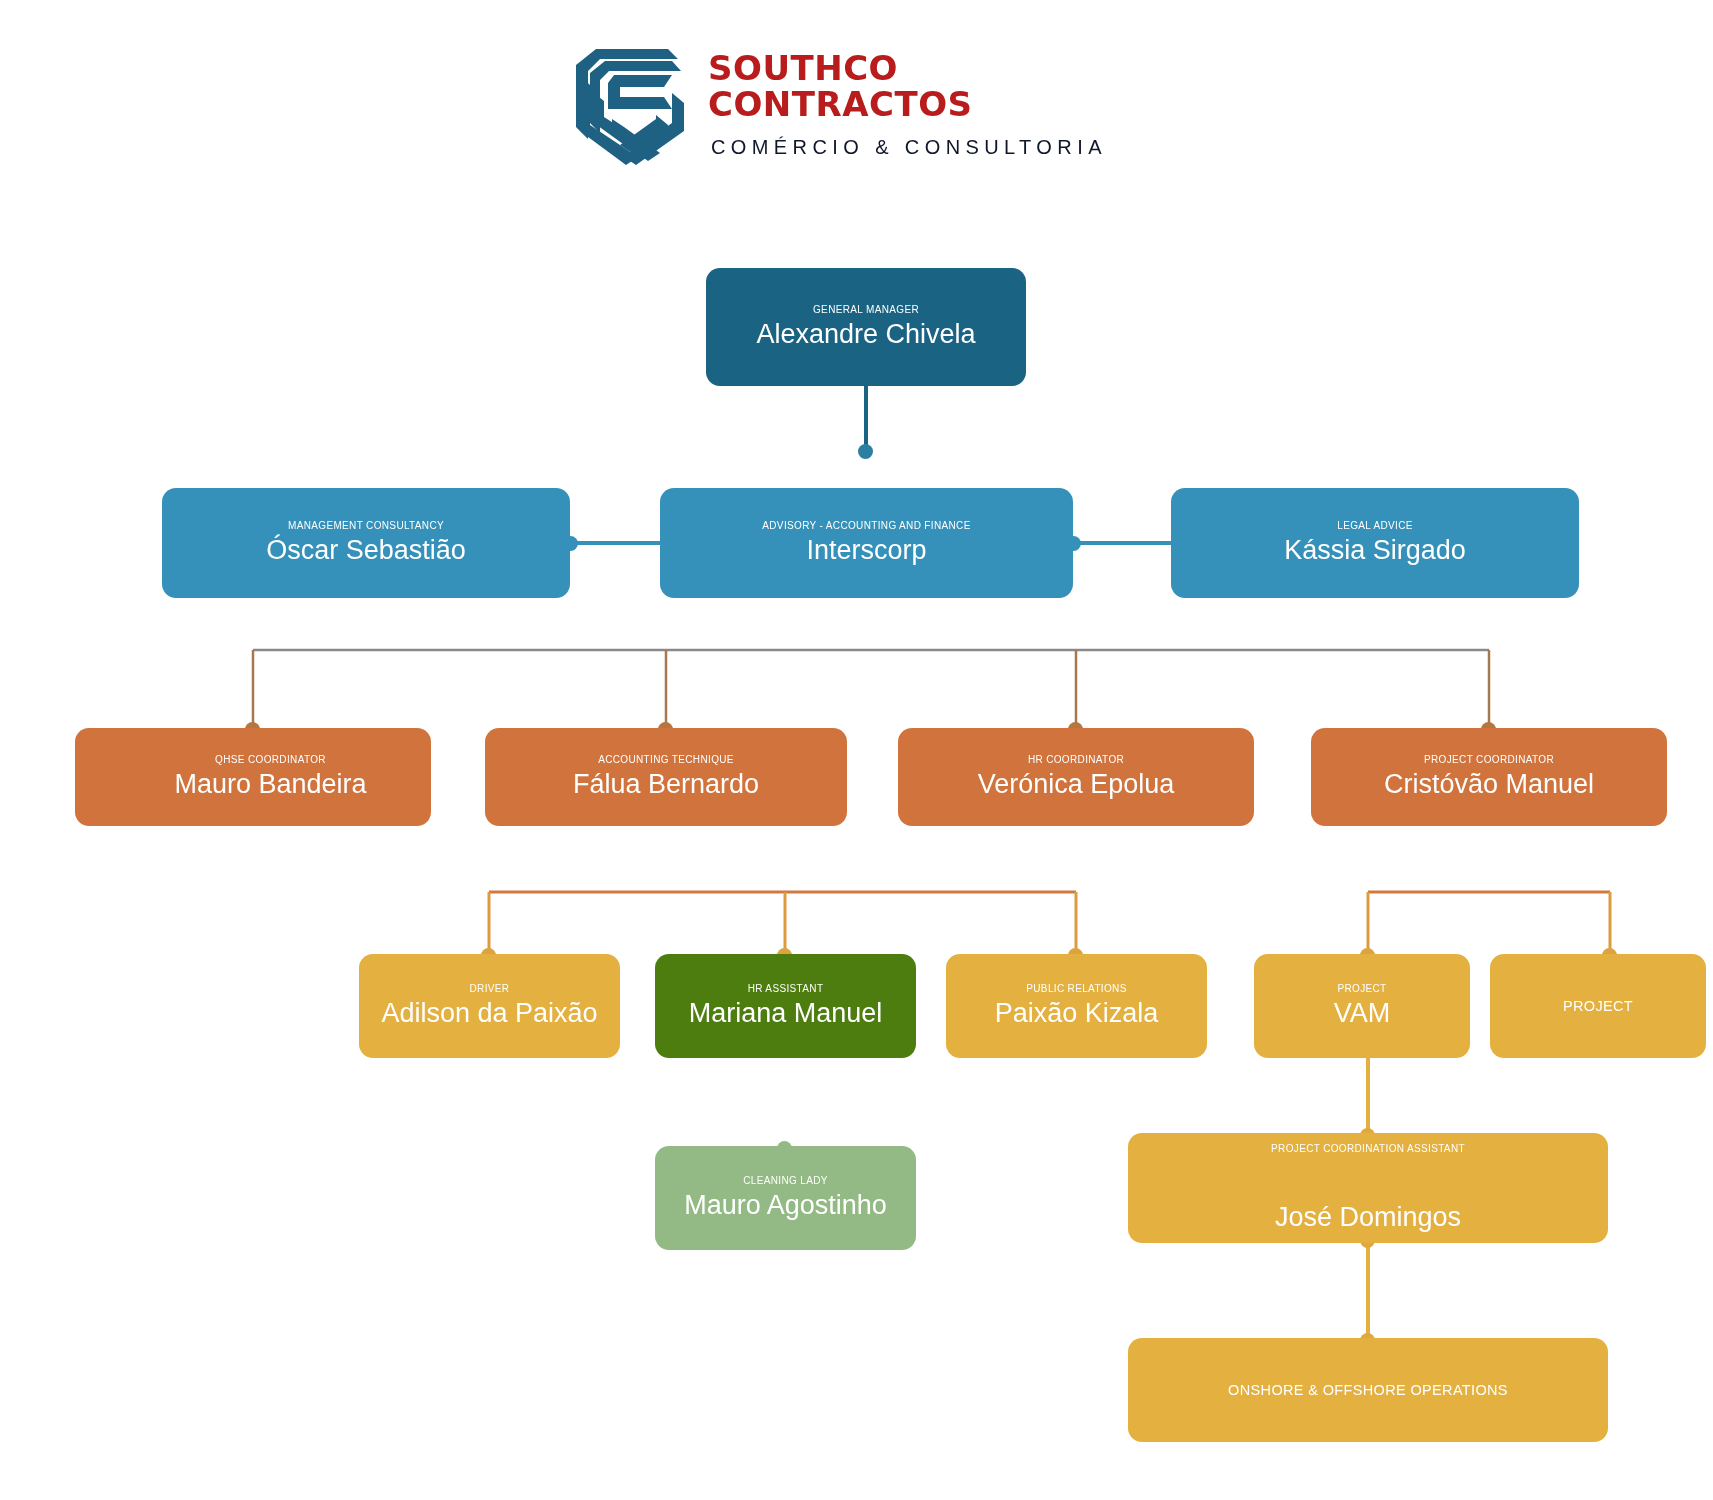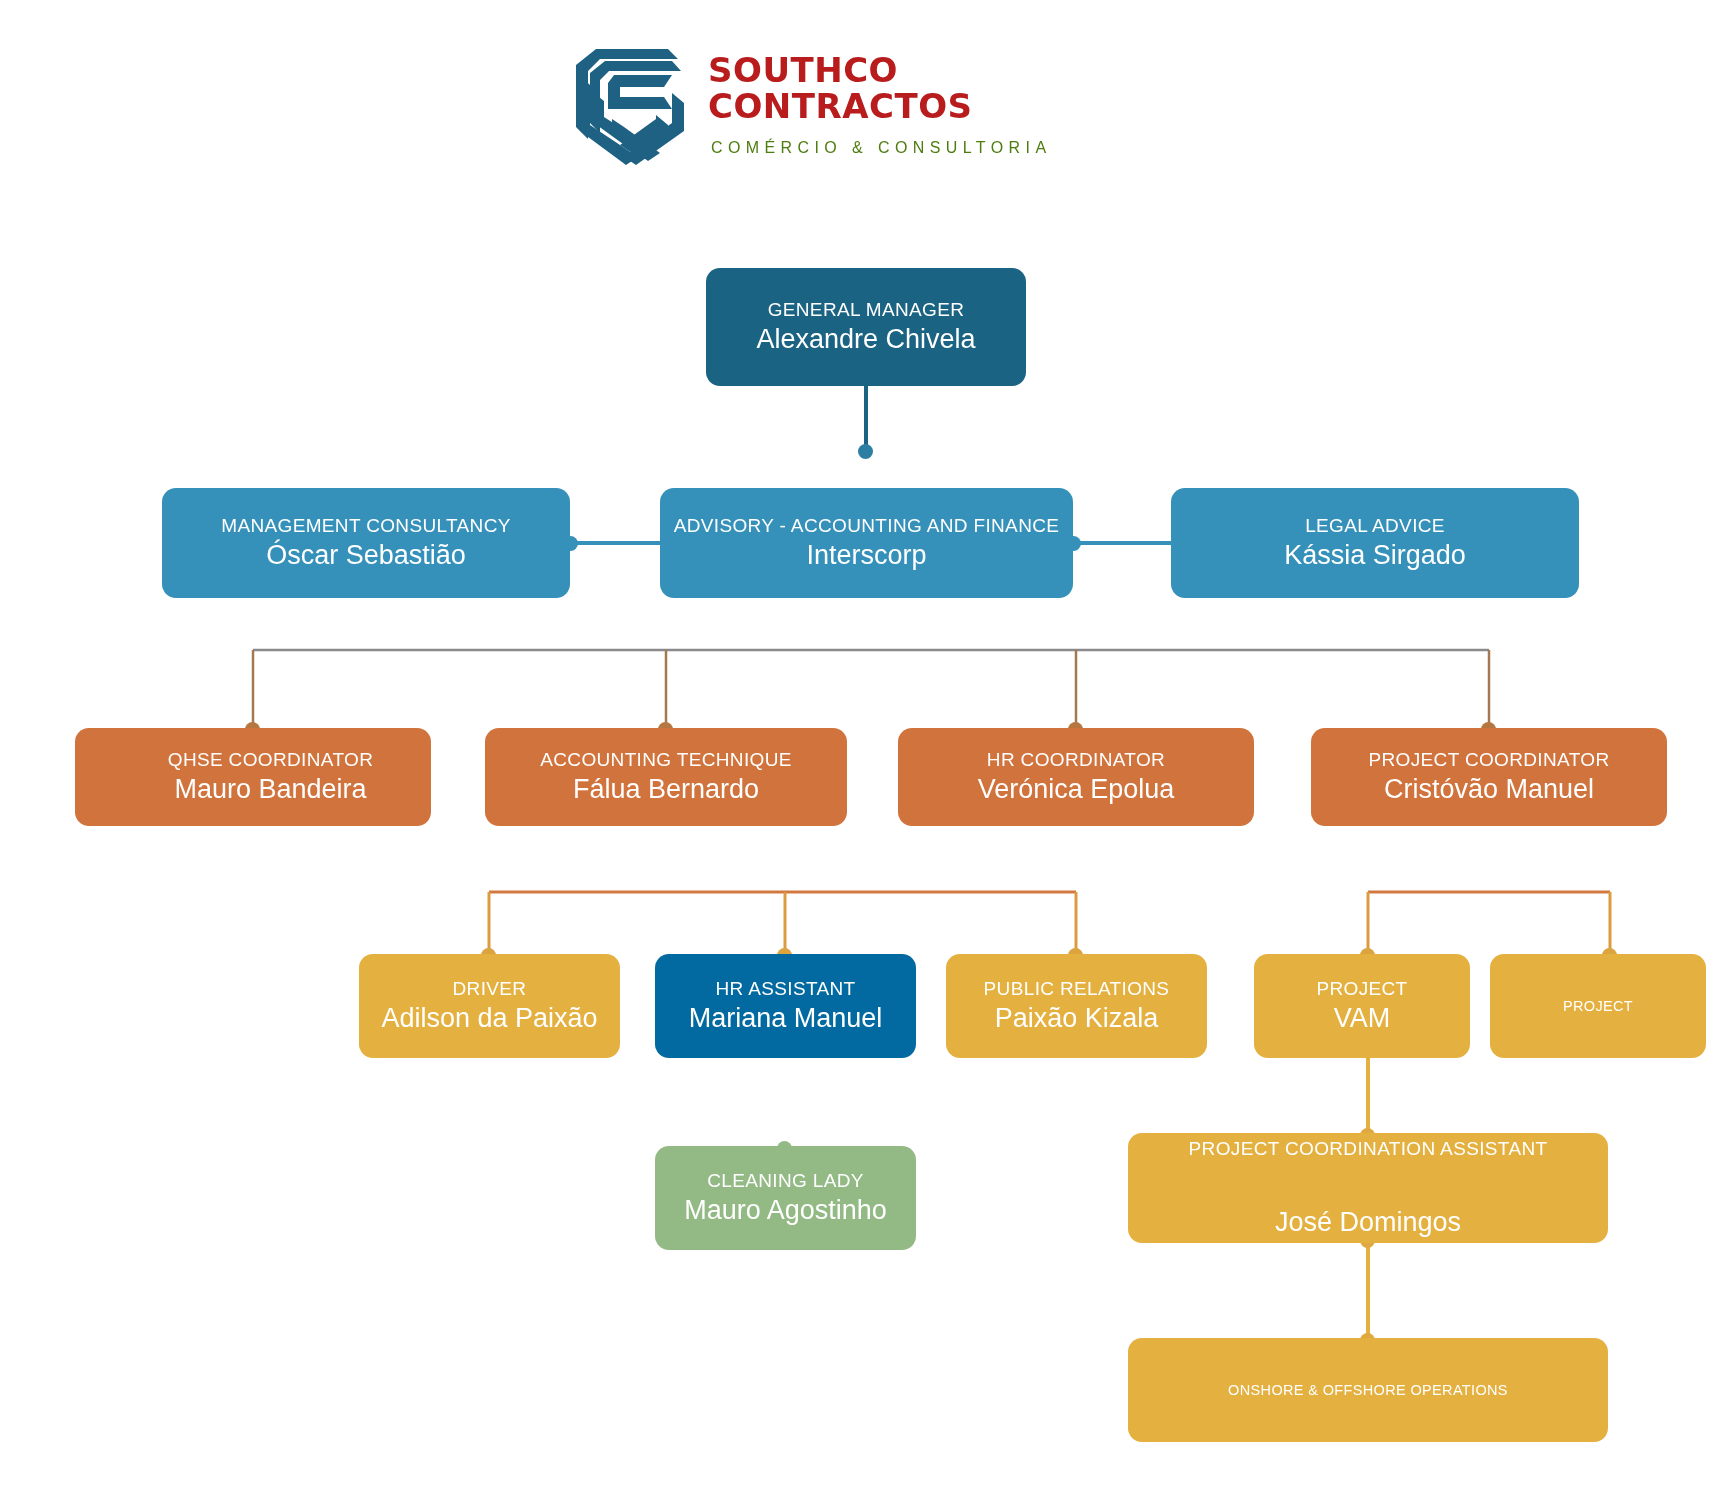--- a/index.html
+++ b/index.html
@@ -43,43 +43,43 @@
   #logo-title {
     font-family: "DejaVu Sans", sans-serif;
     font-weight: bold;
     font-size: 34px;
     letter-spacing: 0.5px;
     color: #b91c1c;
     line-height: 1.05;
   }
   #logo-sub {
     font-family: "Liberation Sans", sans-serif;
-    font-size: 16px;
+    font-size: 20px;
     letter-spacing: 5.4px;
-    color: #4d7c0f;
+    color: #0f172a;
     margin-top: 14px;
     padding-left: 3px;
   }
 
   
   .node {
     position: absolute;
     box-sizing: border-box;
     border-radius: 14px;
     color: #ffffff;
     display: flex;
     flex-direction: column;
     align-items: center;
     justify-content: center;
     text-align: center;
     padding: 6px 10px;
     z-index: 3;
   }
   .node .role {
-    font-size: 19px;
+    font-size: 10px;
     letter-spacing: 0.35px;
     line-height: 1.25;
     font-weight: 400;
     white-space: nowrap;
   }
   .node .person {
     font-size: 27px;
     line-height: 1.2;
     font-weight: 400;
     margin-top: 1px;
@@ -230,21 +230,21 @@
   <div class="node" style="left:1311px;top:728px;width:356px;height:98px;background:#d1733c;">
     <div class="role">PROJECT COORDINATOR</div>
     <div class="person">Cristóvão Manuel</div>
   </div>
 
   <div class="node" style="left:359px;top:954px;width:261px;height:104px;background:#e4b03f;">
     <div class="role">DRIVER</div>
     <div class="person">Adilson da Paixão</div>
   </div>
 
-  <div class="node" style="left:655px;top:954px;width:261px;height:104px;background:#0369a1;">
+  <div class="node" style="left:655px;top:954px;width:261px;height:104px;background:#4d7c0f;">
     <div class="role">HR ASSISTANT</div>
     <div class="person">Mariana Manuel</div>
   </div>
 
   <div class="node" style="left:946px;top:954px;width:261px;height:104px;background:#e4b03f;">
     <div class="role">PUBLIC RELATIONS</div>
     <div class="person">Paixão Kizala</div>
   </div>
 
   <div class="node" style="left:1254px;top:954px;width:216px;height:104px;background:#e4b03f;">

